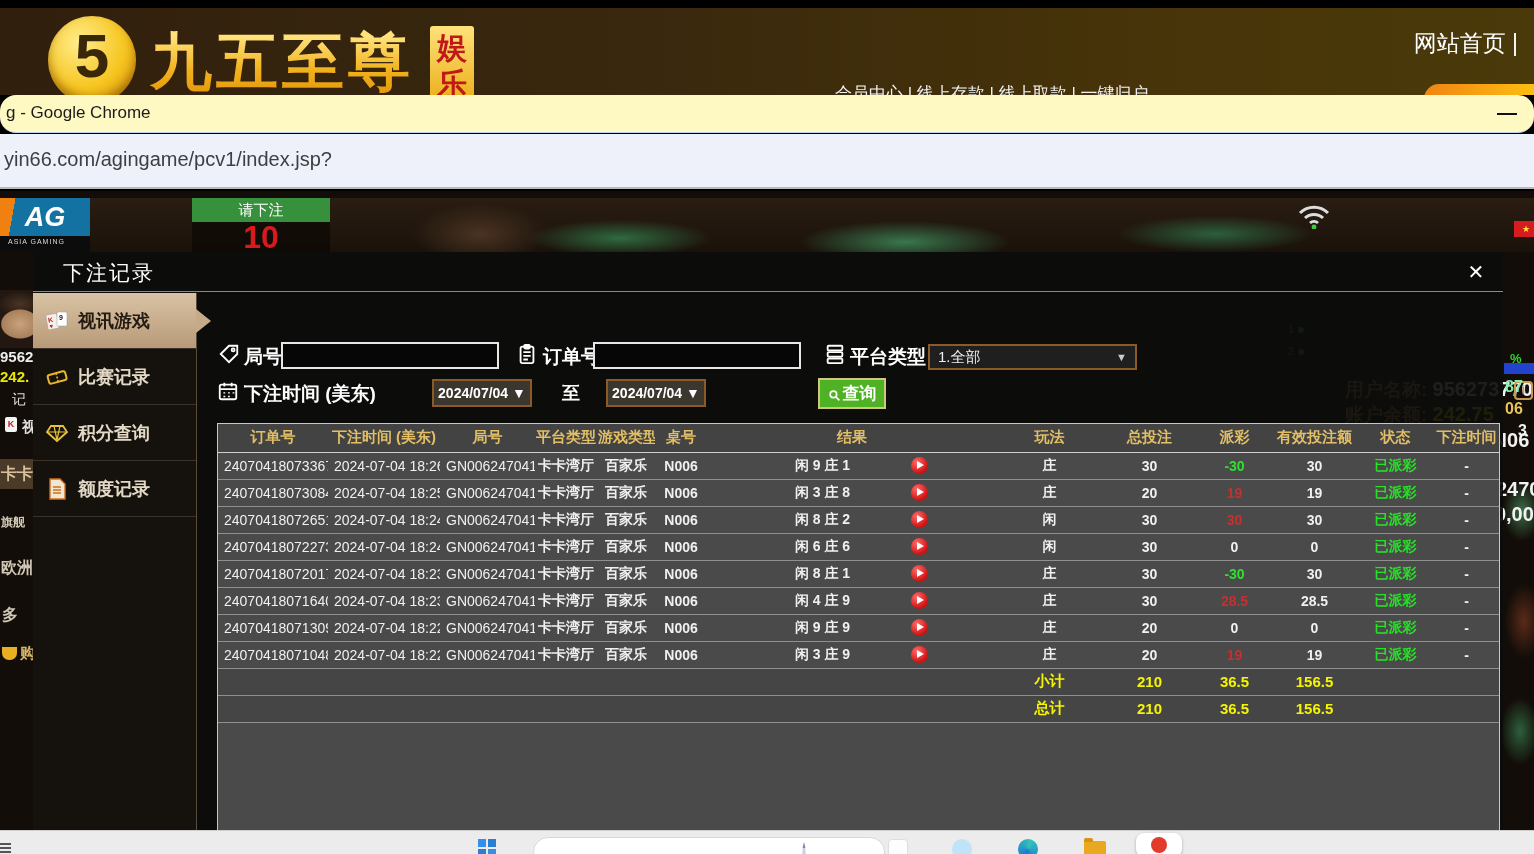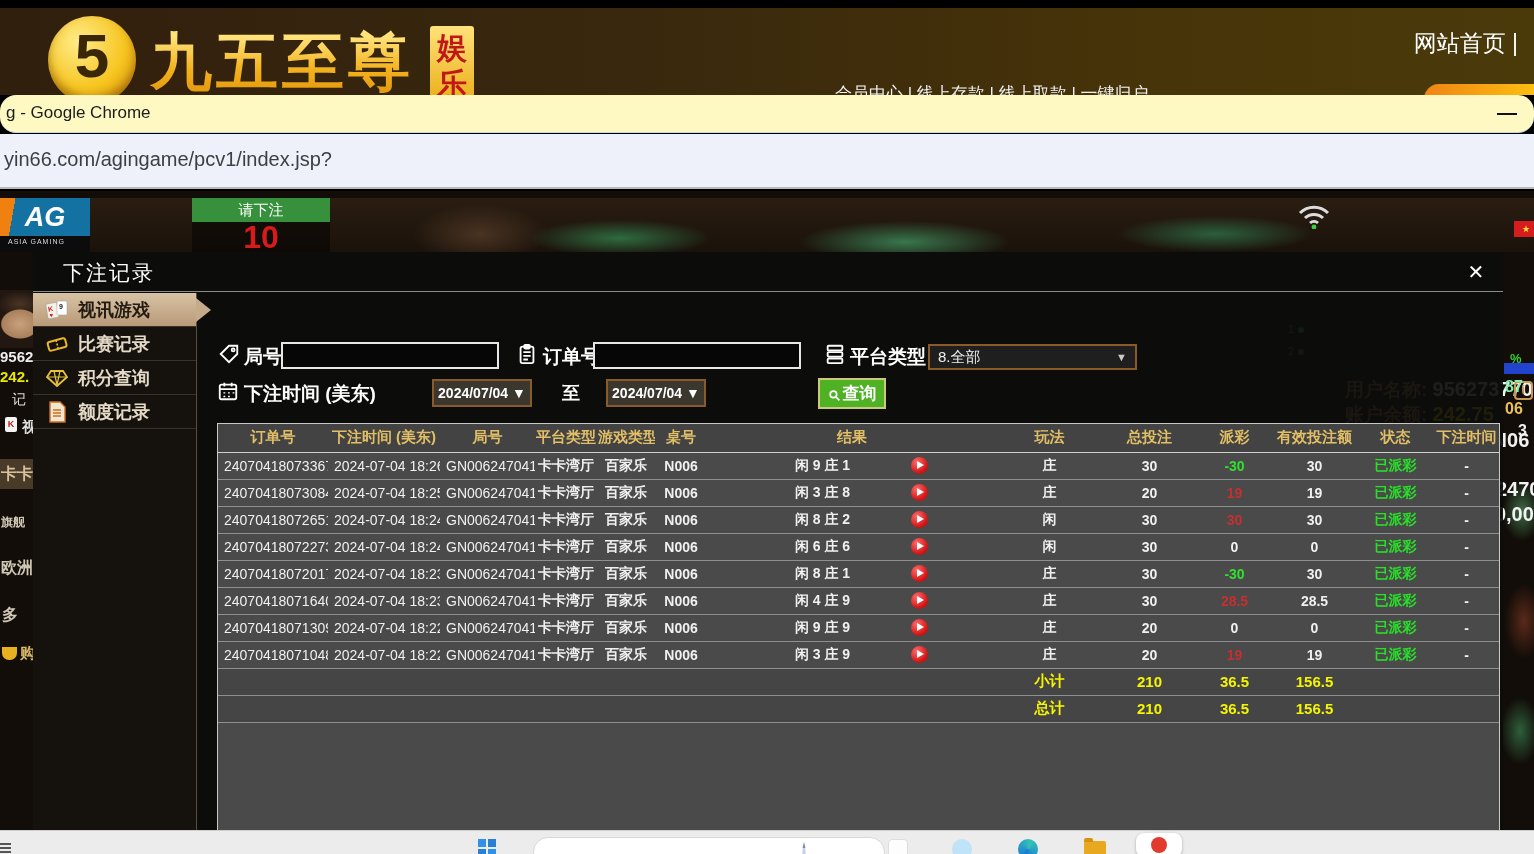--- a/index.html
+++ b/index.html
@@ -89,21 +89,21 @@
   .rf-87{left:1505px;top:187px;color:#86efac;font-weight:bold;font-size:16px;}
   .rf-07{left:1505px;top:209px;color:#e8c25a;font-weight:bold;font-size:16px;}
   .rf-3{left:1518px;top:231px;color:#f0f0f0;font-weight:bold;font-size:16px;}
 
   
   .dialog{position:absolute;left:33px;top:61px;width:1470px;height:580px;background:rgba(12,12,12,.92);}
   .dlg-titlebar{position:absolute;left:0;top:0;width:100%;height:40px;border-bottom:1px solid #8a8a8a;}
   .dlg-title{position:absolute;left:22px;top:7px;color:#fff;font-size:21px;letter-spacing:2px;margin-left:8px;}
   .dlg-close{position:absolute;right:14px;top:7px;width:26px;height:26px;color:#fff;font-size:20px;font-weight:bold;text-align:center;line-height:26px;cursor:pointer;}
   .dlg-sidebar{position:absolute;left:0;top:41px;width:164px;height:539px;background:#15110d;border-right:1px solid #5a4c3a;}
-  .sb-item{position:relative;height:34px;border-bottom:1px solid #39322a;display:flex;align-items:center;padding-left:12px;gap:9px;
+  .sb-item{position:relative;height:56px;border-bottom:1px solid #39322a;display:flex;align-items:center;padding-left:12px;gap:9px;
     color:#e3d9c6;font-size:18px;font-weight:bold;cursor:pointer;}
   .sb-item.active{background:linear-gradient(#d8c3a4,#b89a78);color:#241c12;}
   .sb-item.active::after{content:'';position:absolute;right:-15px;top:50%;margin-top:-12px;
     border-left:15px solid #c5ab89;border-top:12px solid transparent;border-bottom:12px solid transparent;}
   .sb-icon{width:24px;height:24px;flex:0 0 24px;}
 
   .dlg-content{position:absolute;left:165px;top:41px;width:1305px;height:539px;}
   .f-icon{position:absolute;width:22px;height:22px;}
   .f-label{position:absolute;color:#fff;font-size:19px;font-weight:bold;white-space:nowrap;}
   .f-input{position:absolute;height:27px;background:#060606;border:2px solid #e6e6e6;color:#fff;font-size:14px;padding:0 5px;}
@@ -345,21 +345,21 @@
 
           <span class="f-icon" style="left:626px;top:50px">
             <svg width="22" height="22" viewBox="0 0 24 24" fill="none" stroke="#fff" stroke-width="2">
               <rect x="4" y="3" width="16" height="5" rx="1"></rect>
                 <rect x="4" y="10" width="16" height="5" rx="1"></rect>
                 <rect x="4" y="17" width="16" height="5" rx="1"></rect>
             </svg>
           </span>
           <span class="f-label" style="left:652px;top:51px">平台类型</span>
           <div class="f-select" style="left:730px;top:51px;width:209px">
-            <span>8.全部</span>
+            <span>1.全部</span>
             <span class="arr">▼</span>
           </div>
 
           <span class="f-icon" style="left:19px;top:87px">
             <svg width="22" height="22" viewBox="0 0 24 24" fill="none" stroke="#fff" stroke-width="2">
               <rect x="3" y="5" width="18" height="16" rx="2"></rect>
                 <path d="M3 10 h18 M8 3 v4 M16 3 v4"></path>
               <path d="M7 14 h2 M12 14 h2 M17 14 h2 M7 18 h2 M12 18 h2" stroke-width="1.4"></path>
             </svg>
           </span>

